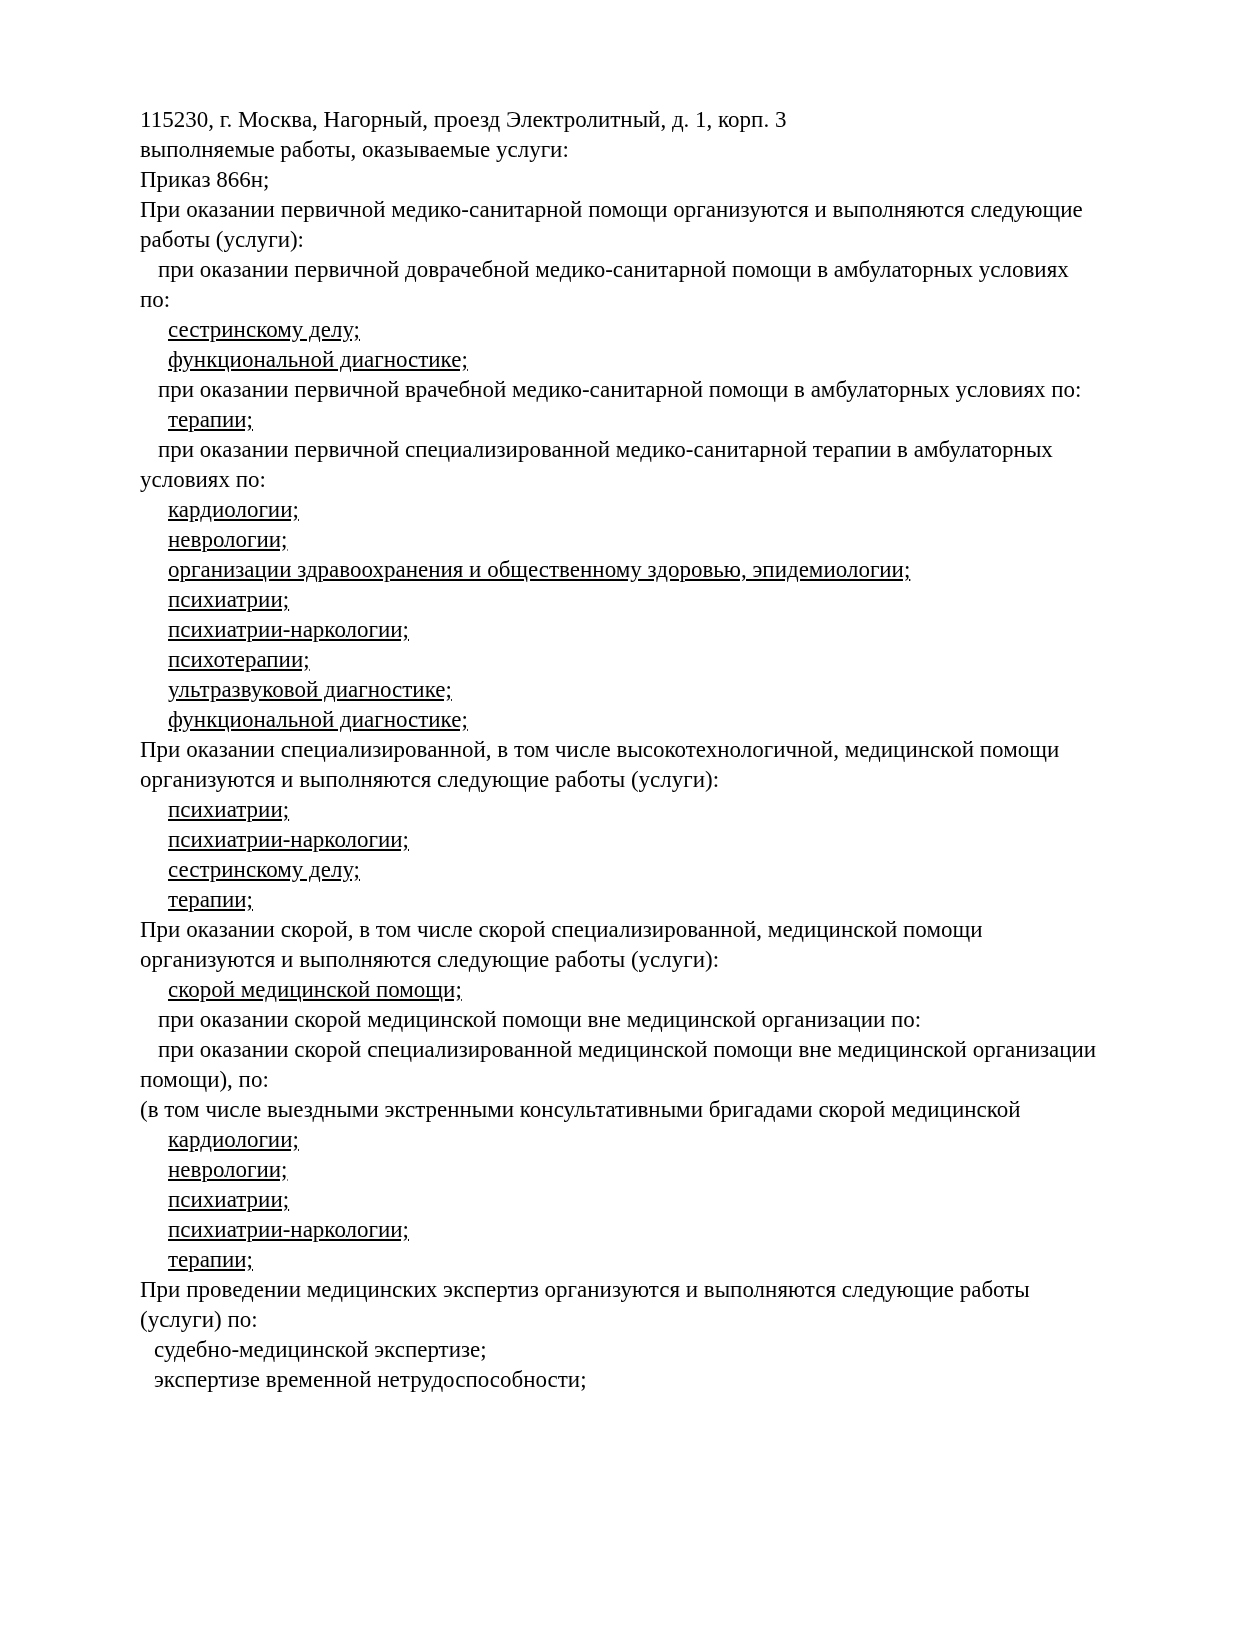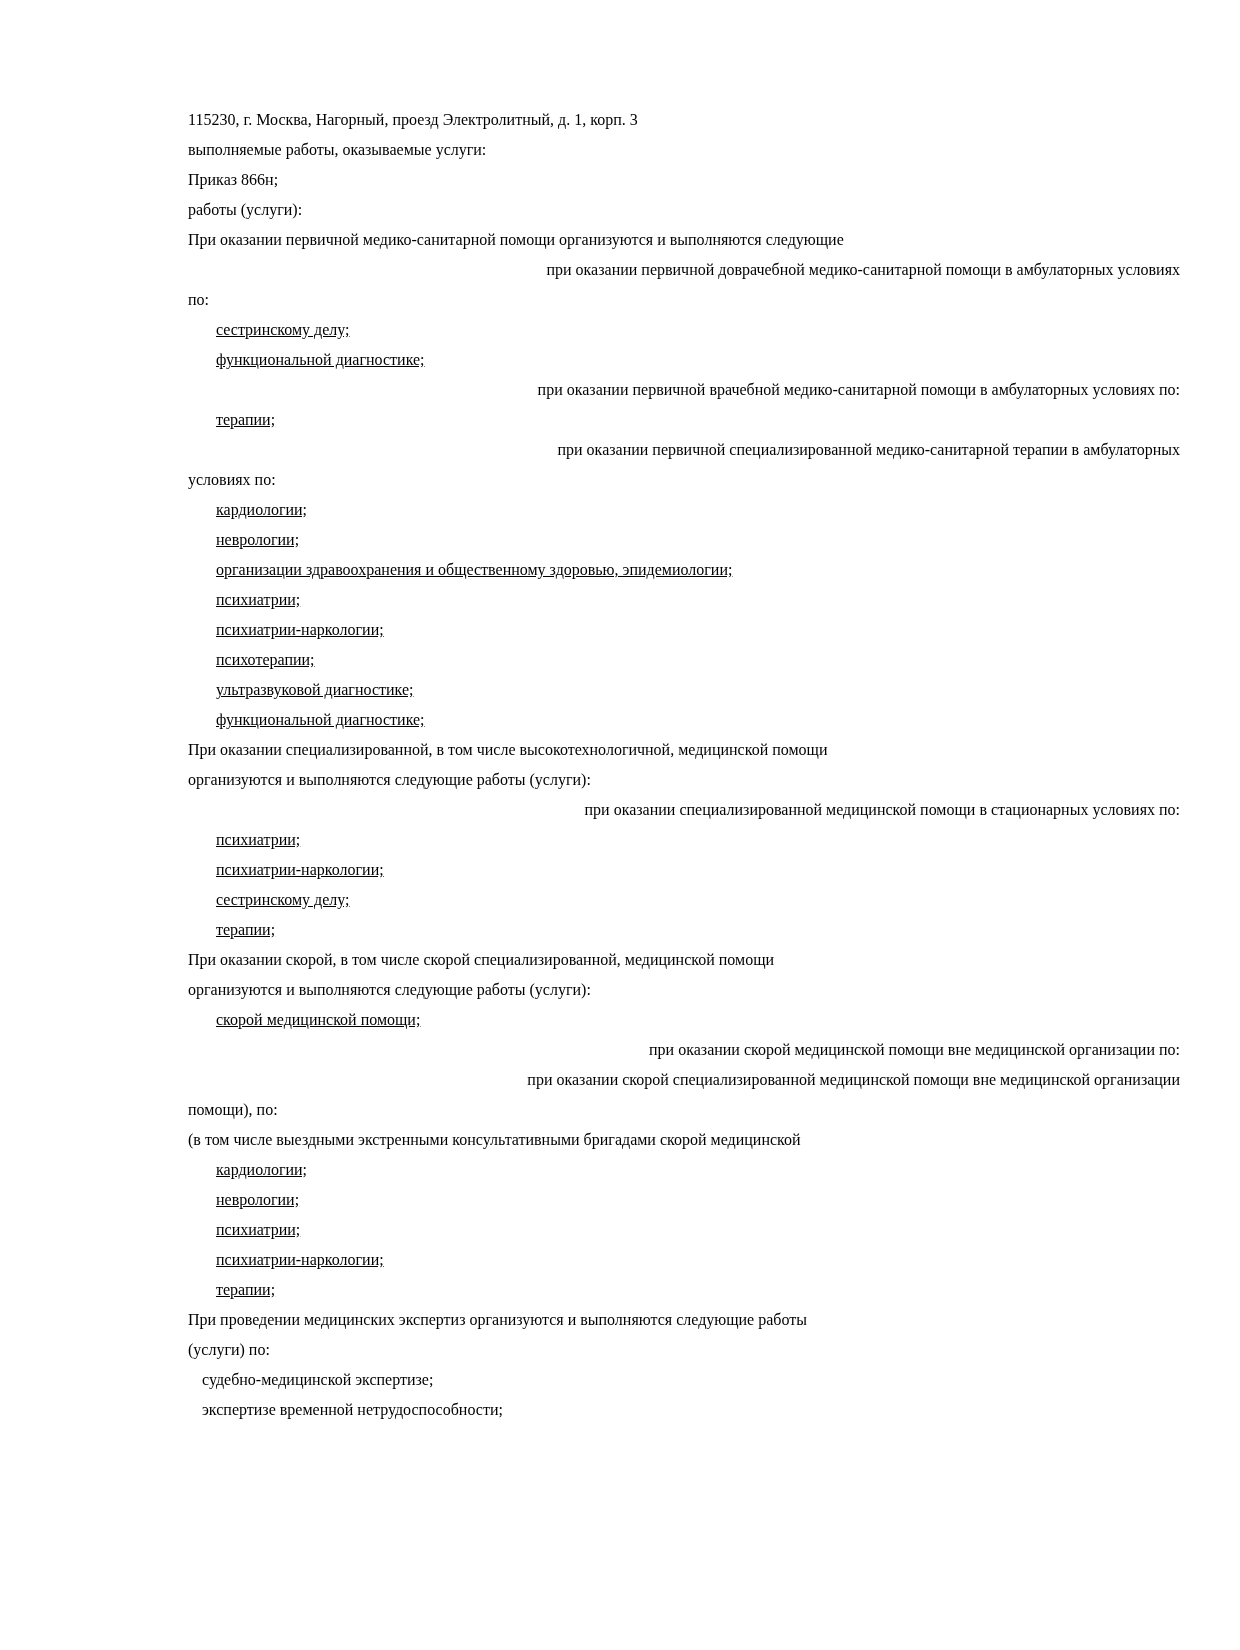--- a/index.html
+++ b/index.html
@@ -15,64 +15,62 @@
   }
   .page {
     box-sizing: border-box;
     width: 1240px;
     height: 1650px;
     padding: 105px 60px 0 140px;
     background: #ffffff;
     color: #000000;
   }
   .doc-body {
-    font-size: 16px;
+    font-size: 23px;
     line-height: 30px;
     color: #000000;
-    margin-left: 48px;
   }
   .line {
     white-space: pre-wrap;
     min-height: 30px;
   }
   .indent-0 { padding-left: 0; }
-  .indent-1 { padding-left: 18px; text-align: right; }
+  .indent-1 { padding-left: 18px; }
   .indent-2 { padding-left: 28px; text-decoration: underline; }
   .indent-3 { padding-left: 14px; font-family: Liberation Serif, serif; }
 </style>
 </head>
 <body>
 
 <div class="page" style="background: rgb(255, 255, 255);">
   <div class="doc-body" style="color: rgb(0, 0, 0);">
 
   <div class="line indent-0">115230, г. Москва, Нагорный, проезд Электролитный, д. 1, корп. 3</div>
       <div class="line indent-0">выполняемые работы, оказываемые услуги:</div>
       <div class="line indent-0">Приказ 866н;</div>
+      <div class="line indent-0">При оказании первичной медико-санитарной помощи организуются и выполняются следующие</div>
       <div class="line indent-0">работы (услуги):</div>
-      <div class="line indent-0">При оказании первичной медико-санитарной помощи организуются и выполняются следующие</div>
       <div class="line indent-1">при оказании первичной доврачебной медико-санитарной помощи в амбулаторных условиях</div>
       <div class="line indent-0">по:</div>
       <div class="line indent-2">сестринскому делу;</div>
       <div class="line indent-2">функциональной диагностике;</div>
       <div class="line indent-1">при оказании первичной врачебной медико-санитарной помощи в амбулаторных условиях по:</div>
       <div class="line indent-2">терапии;</div>
       <div class="line indent-1">при оказании первичной специализированной медико-санитарной терапии в амбулаторных</div>
       <div class="line indent-0">условиях по:</div>
       <div class="line indent-2">кардиологии;</div>
       <div class="line indent-2">неврологии;</div>
       <div class="line indent-2">организации здравоохранения и общественному здоровью, эпидемиологии;</div>
       <div class="line indent-2">психиатрии;</div>
       <div class="line indent-2">психиатрии-наркологии;</div>
       <div class="line indent-2">психотерапии;</div>
       <div class="line indent-2">ультразвуковой диагностике;</div>
       <div class="line indent-2">функциональной диагностике;</div>
       <div class="line indent-0">При оказании специализированной, в том числе высокотехнологичной, медицинской помощи</div>
       <div class="line indent-0">организуются и выполняются следующие работы (услуги):</div>
-      <div class="line indent-1">при оказании специализированной медицинской помощи в стационарных условиях по:</div>
       <div class="line indent-2">психиатрии;</div>
       <div class="line indent-2">психиатрии-наркологии;</div>
       <div class="line indent-2">сестринскому делу;</div>
       <div class="line indent-2">терапии;</div>
       <div class="line indent-0">При оказании скорой, в том числе скорой специализированной, медицинской помощи</div>
       <div class="line indent-0">организуются и выполняются следующие работы (услуги):</div>
       <div class="line indent-2">скорой медицинской помощи;</div>
       <div class="line indent-1">при оказании скорой медицинской помощи вне медицинской организации по:</div>
       <div class="line indent-1">при оказании скорой специализированной медицинской помощи вне медицинской организации</div>
       <div class="line indent-0">помощи), по:</div>

